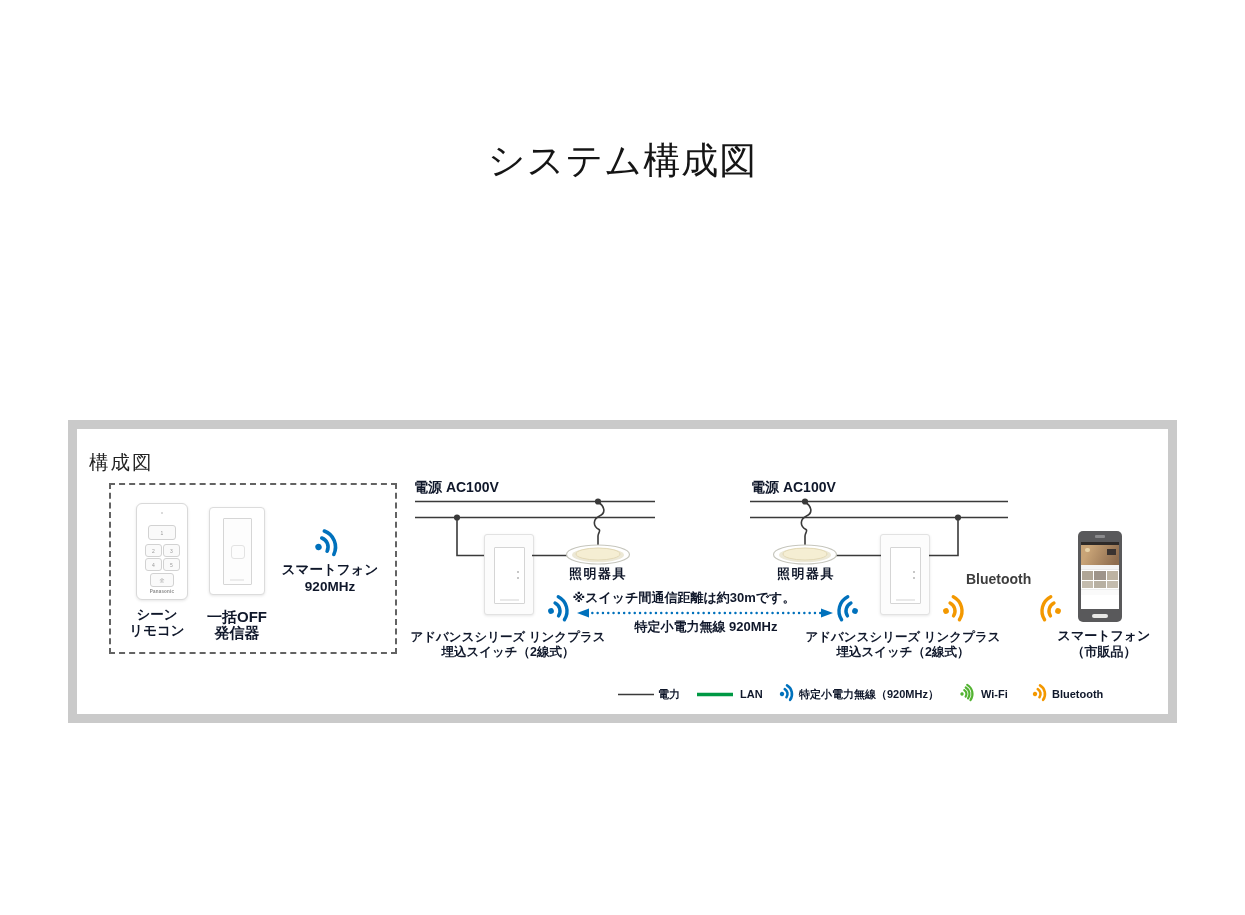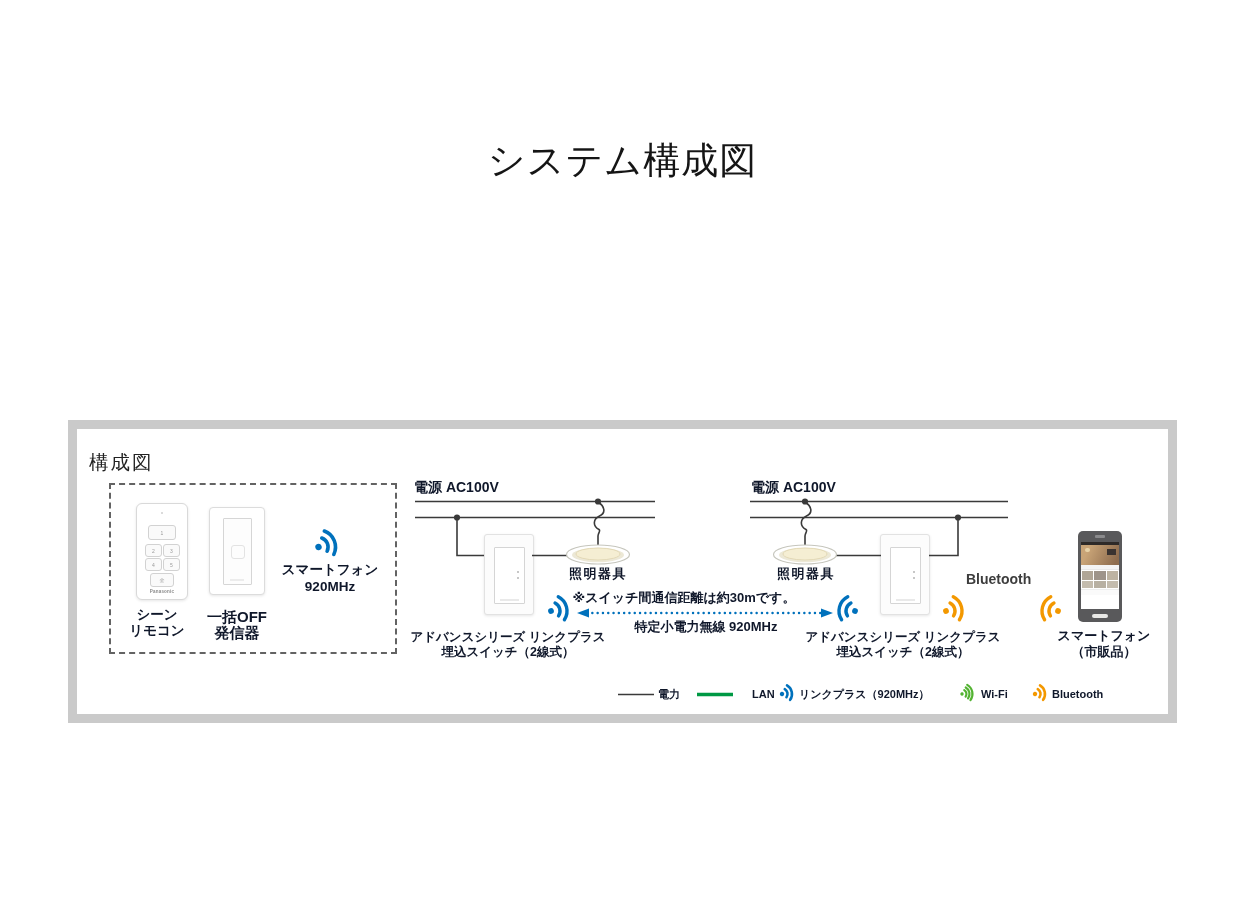--- a/index.html
+++ b/index.html
@@ -74,21 +74,21 @@
   .powerlbl{font-size:14px;font-weight:700;}
   #lbl-fixtureL{left:598px;top:566px;letter-spacing:1.5px;}
   #lbl-fixtureR{left:806px;top:566px;letter-spacing:1.5px;}
   #lbl-switchL{left:508px;top:630px;font-size:12.5px;font-weight:600;line-height:15px;}
   #lbl-switchR{left:903px;top:630px;font-size:12.5px;font-weight:600;line-height:15px;}
   #lbl-note{left:684px;top:590px;}
   #lbl-radio-mid{left:706px;top:619px;}
   #lbl-bt-upper{left:966px;top:571px;font-size:14px;font-weight:700;color:#3d3d3d;}
   #lbl-phone{left:1104px;top:628px;font-size:13px;font-weight:600;line-height:16px;}
   .leg{top:687.5px;font-size:11px;font-weight:600;white-space:nowrap;}
-  #leg-power{left:658px;} #leg-lan{left:740px;margin-left:12px;} #leg-radio{left:799px;}
+  #leg-power{left:658px;} #leg-lan{left:740px;} #leg-radio{left:799px;}
   #leg-wifi{left:981px;text-align:right;} #leg-bt{left:1052px;}
 </style>
 </head>
 <body>
 
 <div id="stage">
 
   <div id="page-title" class="lbl">システム構成図</div>
 
   <div id="panel"></div>
@@ -252,17 +252,17 @@
 
   <div id="lbl-note" class="lbl c t13b">※スイッチ間通信距離は約30mです。</div>
   <div id="lbl-radio-mid" class="lbl c t13b">特定小電力無線 920MHz</div>
 
   <div id="lbl-bt-upper" class="lbl">Bluetooth</div>
   <div id="lbl-phone" class="lbl c">スマートフォン
 （市販品）</div>
 
   <div id="leg-power" class="lbl leg">電力</div>
   <div id="leg-lan" class="lbl leg">LAN</div>
-  <div id="leg-radio" class="lbl leg">リンクプラス（920MHz）</div>
+  <div id="leg-radio" class="lbl leg">特定小電力無線（920MHz）</div>
   <div id="leg-wifi" class="lbl leg">Wi-Fi</div>
   <div id="leg-bt" class="lbl leg">Bluetooth</div>
 
 </div>
 
 </body></html>

